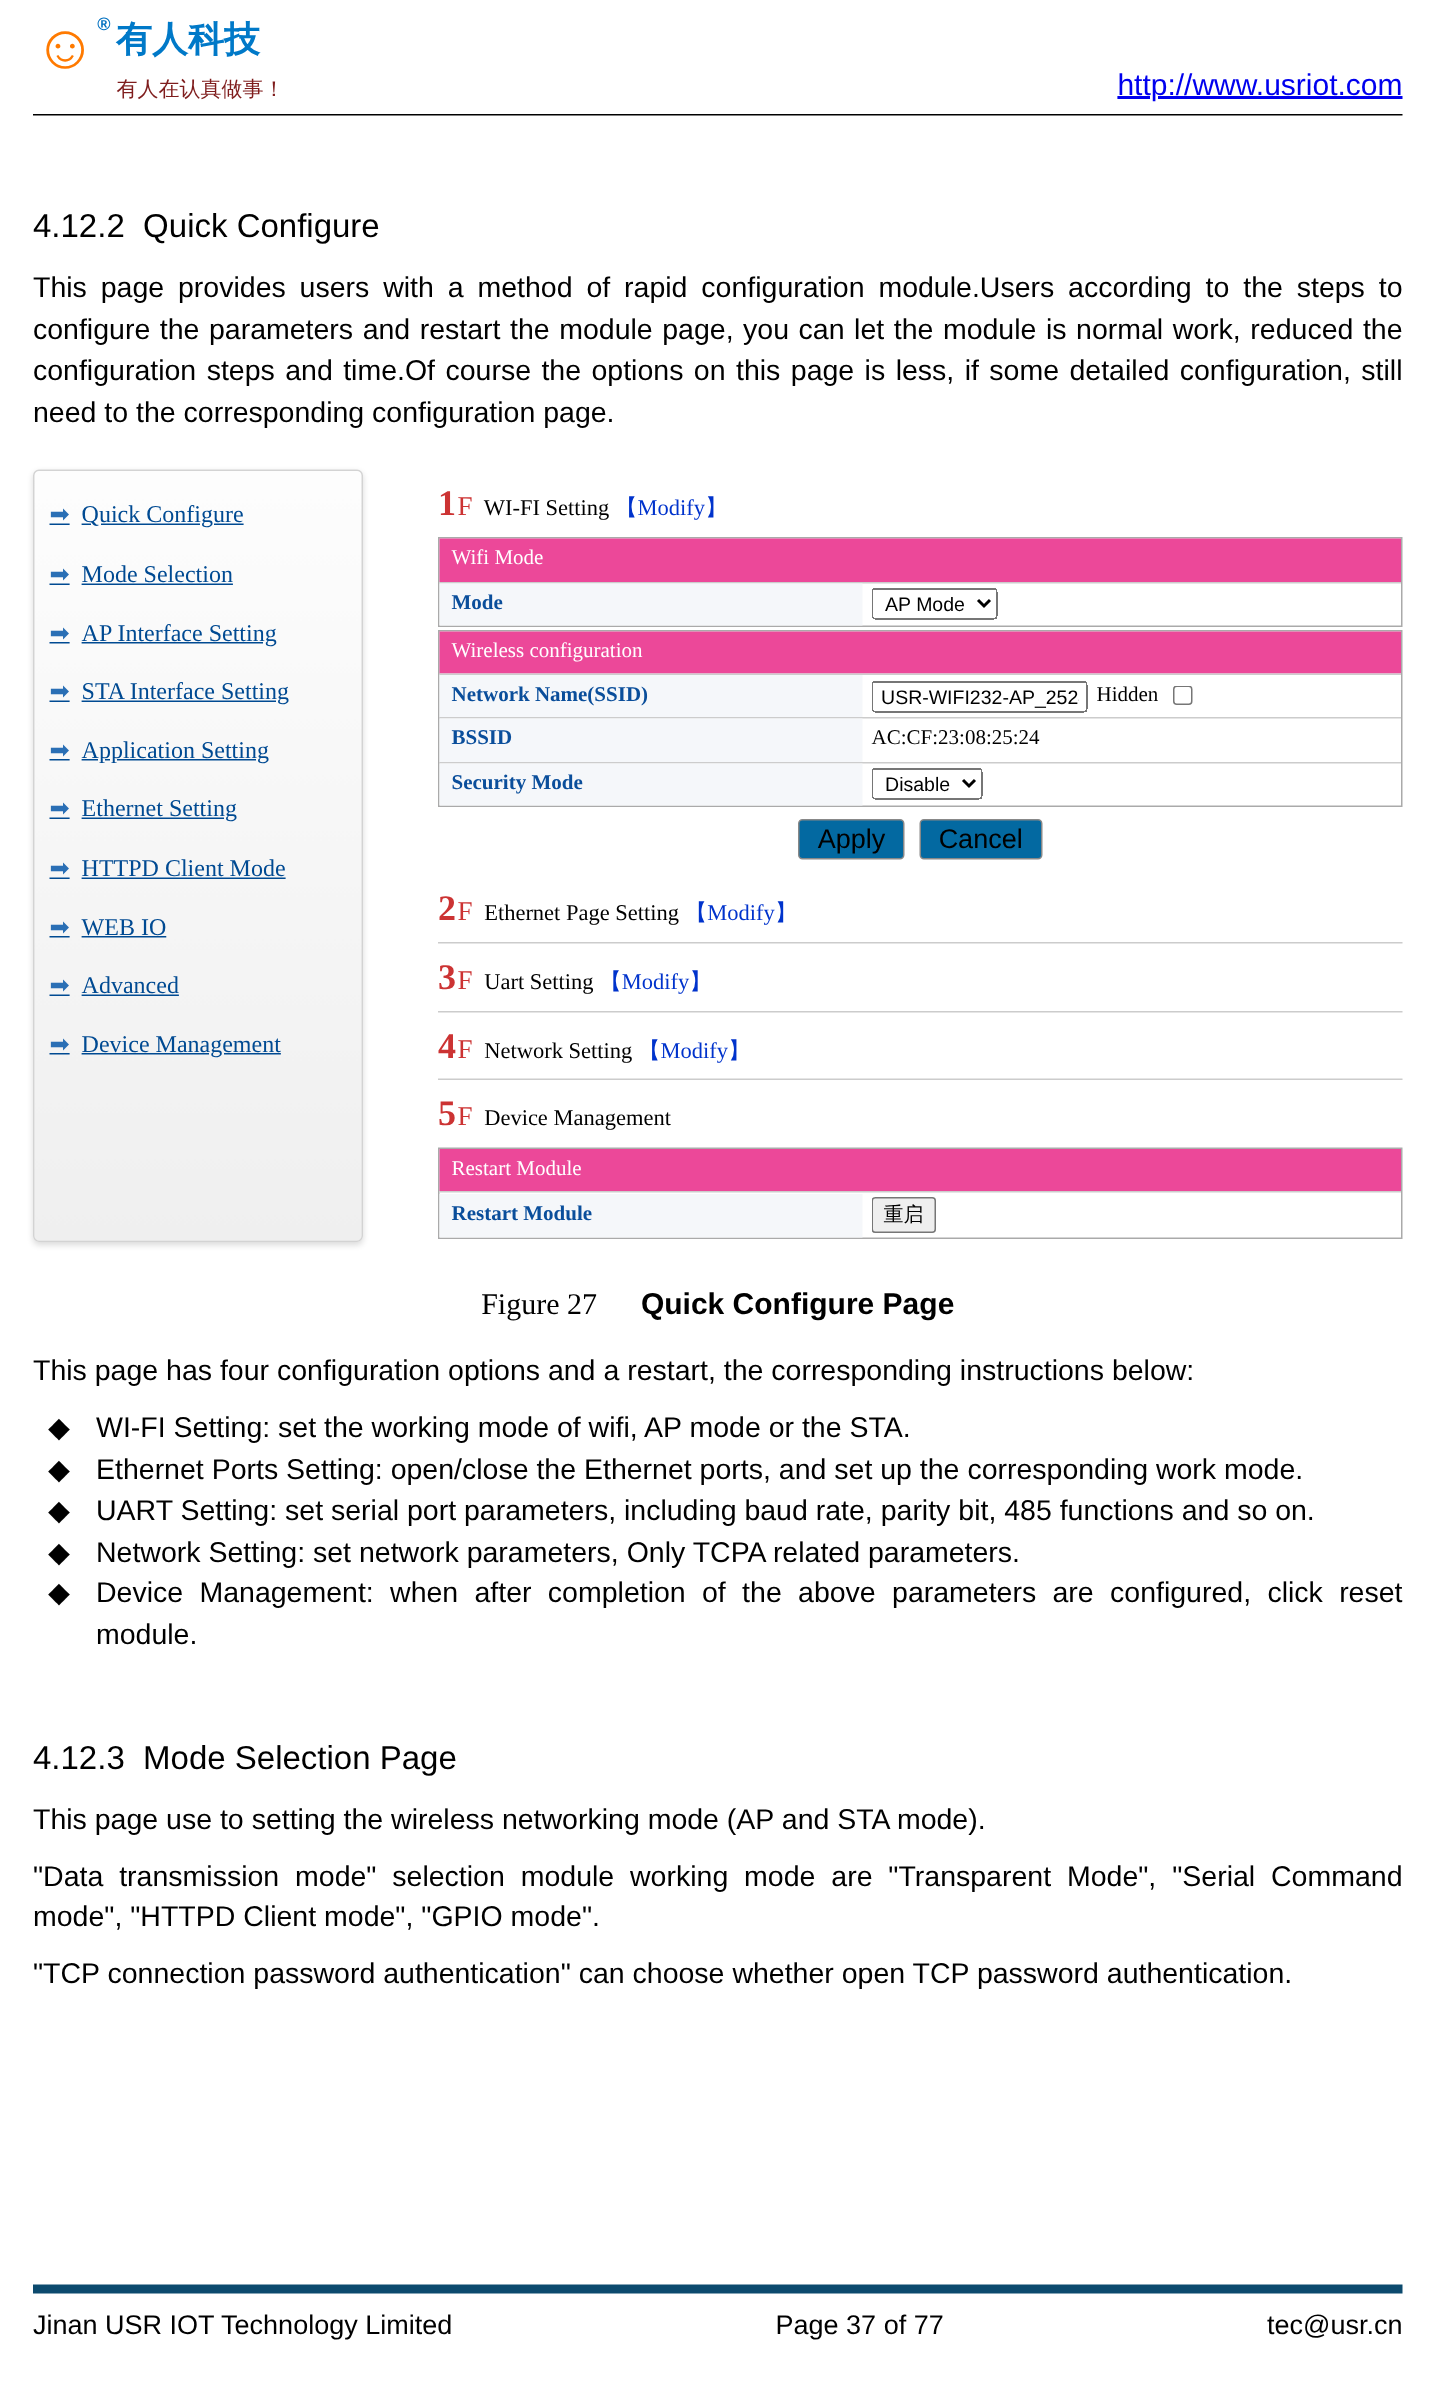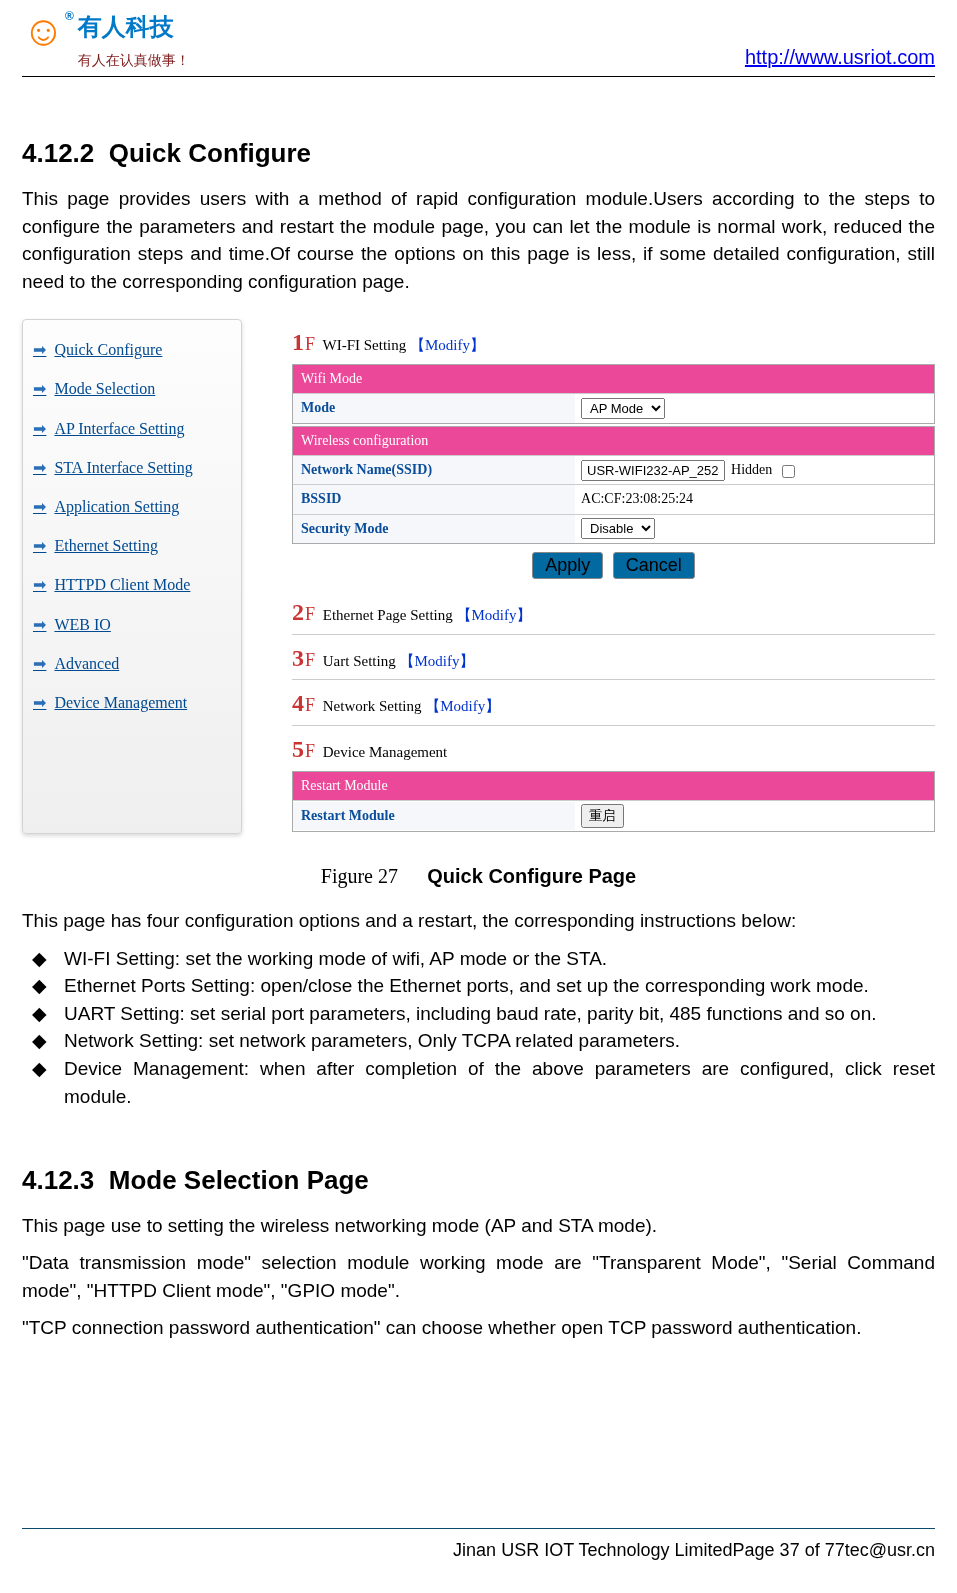--- a/index.html
+++ b/index.html
@@ -34,21 +34,21 @@
     line-height: 1;
     color: #ff7a00;
     font-weight: bold;
   }
   .logo-glyph .reg { font-size: 12px; color: #0070c0; vertical-align: top; }
   .logo-text-cn { color: #0079c8; font-weight: bold; font-size: 24px; }
   .logo-text-sub { color: #7f1d1d; font-size: 14px; }
   .hdr-title { font-size: 20px; text-align: center; flex: 1; }
   .hdr-link { color: #0000ee; text-decoration: underline; font-size: 20px; white-space: nowrap; }
   
-  h2.sect { font-size: 26px; font-weight: 700; margin: 30px 0 12px; }
+  h2.sect { font-size: 22px; font-weight: 400; margin: 30px 0 12px; }
   p.body { text-align: justify; margin: 0 0 10px; }
   p.intro{ margin-top: 0; }
   ul.diamond { list-style: none; padding: 0; margin: 0 0 22px; }
   ul.diamond li { position: relative; padding-left: 42px; text-align: justify; margin: 0; }
   ul.diamond li::before {
     content: "◆"; position: absolute; left: 10px; top: 0;
   }
   
   .shot-wrap { display: flex; gap: 50px; margin: 14px 0 14px; }
   .nav-panel {
@@ -78,39 +78,39 @@
   .cfg-block .bar {
     background: #ec4899; color: #fff; font-weight: normal; padding: 4px 8px;
   }
   .cfg-row {
     display: flex; border-top: 1px solid #ccc; align-items: center;
   }
   .cfg-row:first-of-type{border-top:none;}
   .cfg-row .lbl {
     flex: 0 0 44%; padding: 4px 8px; color: #0a4e9b; font-weight: bold; background:#f5f7fa;
   }
-  .cfg-row .val { flex: 1; padding: 3px 6px; display:flex; align-items:flex-end; gap:6px;}
+  .cfg-row .val { flex: 1; padding: 3px 6px; display:flex; align-items:flex-start; gap:6px;}
   .cfg-row select, .cfg-row input[type=text] {
     font-family: Arial, sans-serif; font-size: 13px; padding: 1px 4px;
   }
   .cfg-row input[type=text]{width:144px;}
   .btn-row { text-align: center; padding: 6px 0 10px; }
   .btn-row button { font-family: Arial; font-size: 18px; padding: 2px 12px; margin: 0 3px; background:#0369a1; border:1px solid #888; border-radius:3px;}
   .divider { border-top: 1px solid #ccc; margin-top: 4px; }
   
   .fig-cap {
     text-align: center; margin: 14px 0 16px;
   }
   .fig-cap .fl { font-family: "SimSun","Times New Roman",serif; font-size: 20px; margin-right: 24px;}
   .fig-cap .ft { font-weight: bold; font-size: 20px;}
   
   .spacer{flex:1;}
   .ftr {
-    border-top: 1px solid #0c4a6e; padding-top: 8px; display: flex;
-    justify-content: flex-end; font-size: 18px; 
+    border-top: 6px solid #0c4a6e; padding-top: 8px; display: flex;
+    justify-content: space-between; font-size: 18px; 
   }
 </style>
 </head>
 <body>
 
 <div class="page">
 
   <div class="hdr">
     <div class="logo-box">
       <span class="logo-glyph">☺<span class="reg">®</span></span>

